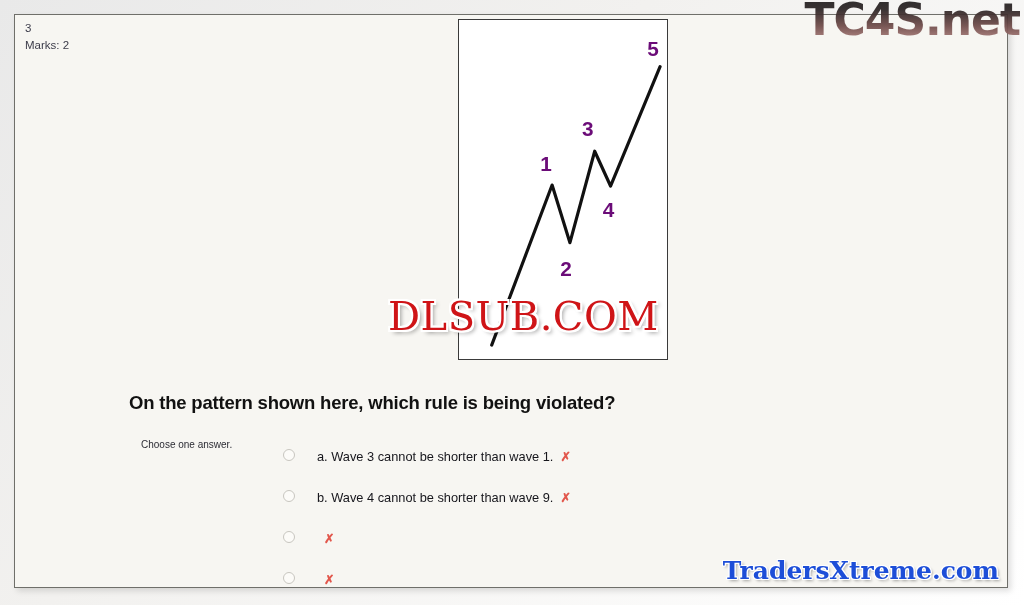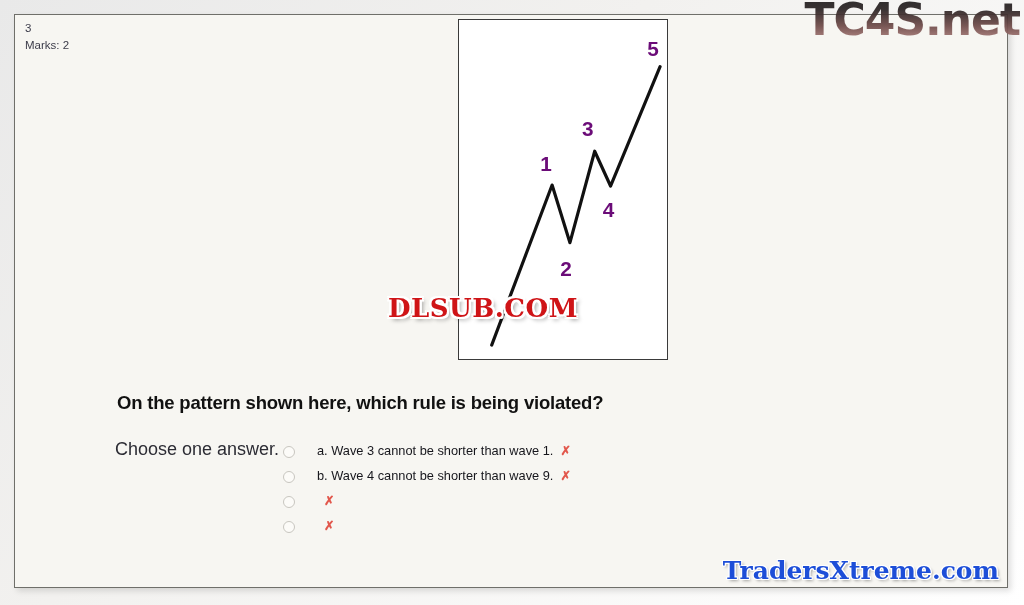--- a/index.html
+++ b/index.html
@@ -61,48 +61,49 @@
   .wave-label {
     font-family: "Liberation Sans", sans-serif;
     font-size: 21px;
     font-weight: bold;
     fill: #6b0c78;
   }
 
   
   #question-title {
     position: absolute;
-    left: 102px;
+    left: 114px;
     top: 377px;
     font-size: 18.5px;
     font-weight: bold;
     color: #111111;
     letter-spacing: -0.2px;
     white-space: nowrap;
   }
 
   
   #choose-label {
     position: absolute;
-    left: 100px;
+    left: 126px;
     top: 424px;
-    font-size: 18px;
+    font-size: 10px;
     color: #2c2c34;
     white-space: nowrap;
   }
   #answer-list {
     position: absolute;
     left: 268px;
     top: 418px;
     width: 640px;
   }
   .answer-row {
     display: flex;
-    align-items: flex-end;
+    align-items: flex-start;
     height: 25px;
+    margin-top: 16px;
   }
   .answer-radio {
     width: 12px;
     height: 12px;
     border-radius: 50%;
     border: 1px solid #c8c6c0;
     background: #fcfbf8;
     box-sizing: border-box;
     flex: 0 0 auto;
     margin-right: 22px;
@@ -147,22 +148,22 @@
        1px  0   0 #ffffff,  -1px  0   0 #ffffff,
        0    1px 0 #ffffff,   0   -1px 0 #ffffff,
        1px  1px 0 #ffffff,  -1px  1px 0 #ffffff,
        1px -1px 0 #ffffff,  -1px -1px 0 #ffffff,
        2px  2px 3px rgba(0,0,0,0.35);
   }
   #wm-dlsub {
     position: absolute;
     left: 373px;
     top: 278px;
-    font-size: 26px;
-    font-weight: bold;
+    font-size: 40px;
+    font-weight: normal;
     font-family: "DejaVu Serif", serif;
     letter-spacing: 0.5px;
     color: #cf1417;
     text-shadow:
        1px  0   0 #ffffff,  -1px  0   0 #ffffff,
        0    1px 0 #ffffff,   0   -1px 0 #ffffff,
        2px  0   0 #ffffff,  -2px  0   0 #ffffff,
        0    2px 0 #ffffff,   0   -2px 0 #ffffff,
        2px  2px 0 #ffffff,  -2px  2px 0 #ffffff,
        2px -2px 0 #ffffff,  -2px -2px 0 #ffffff,

